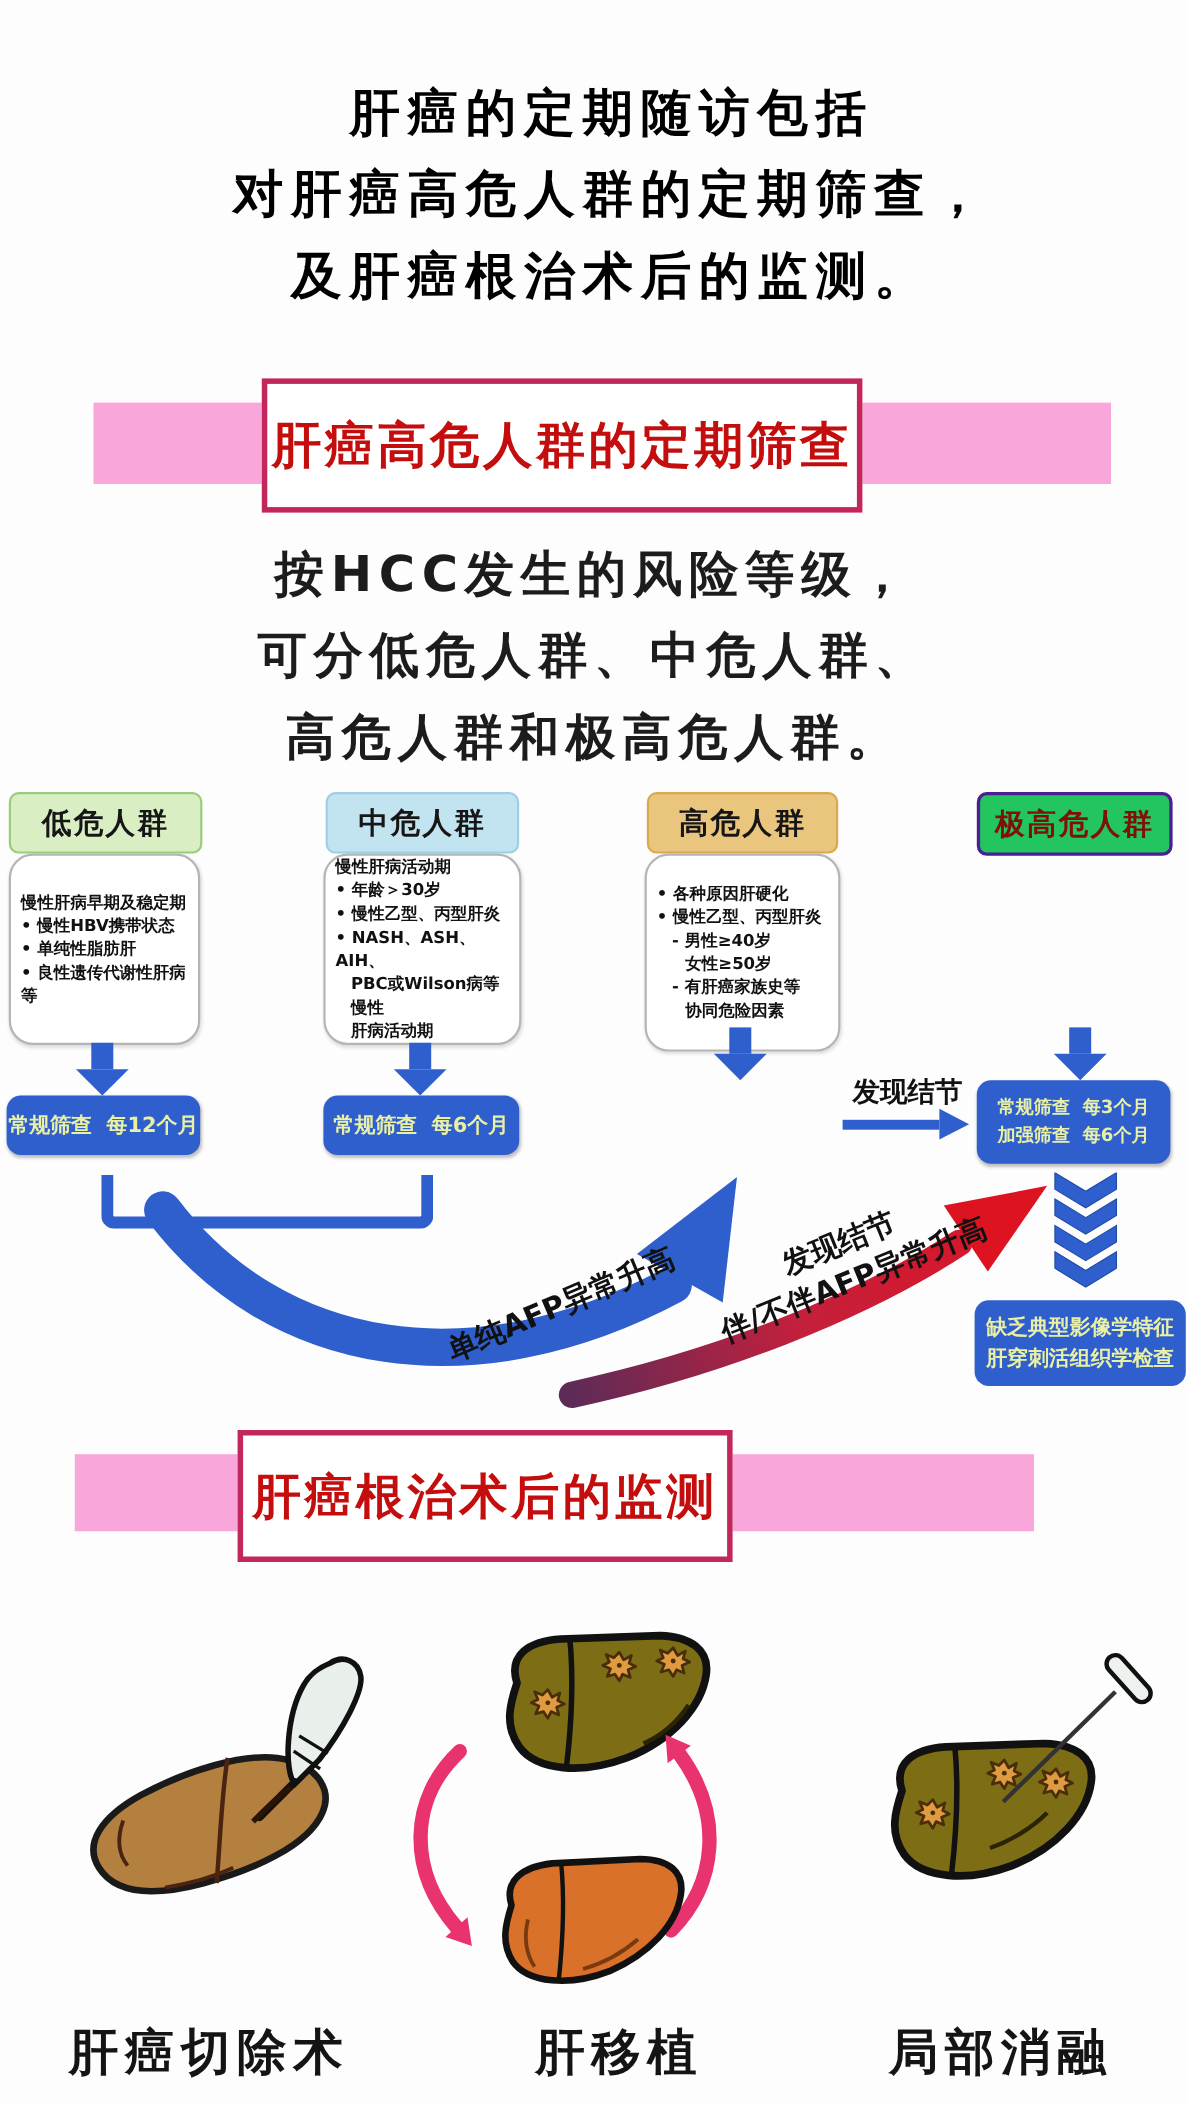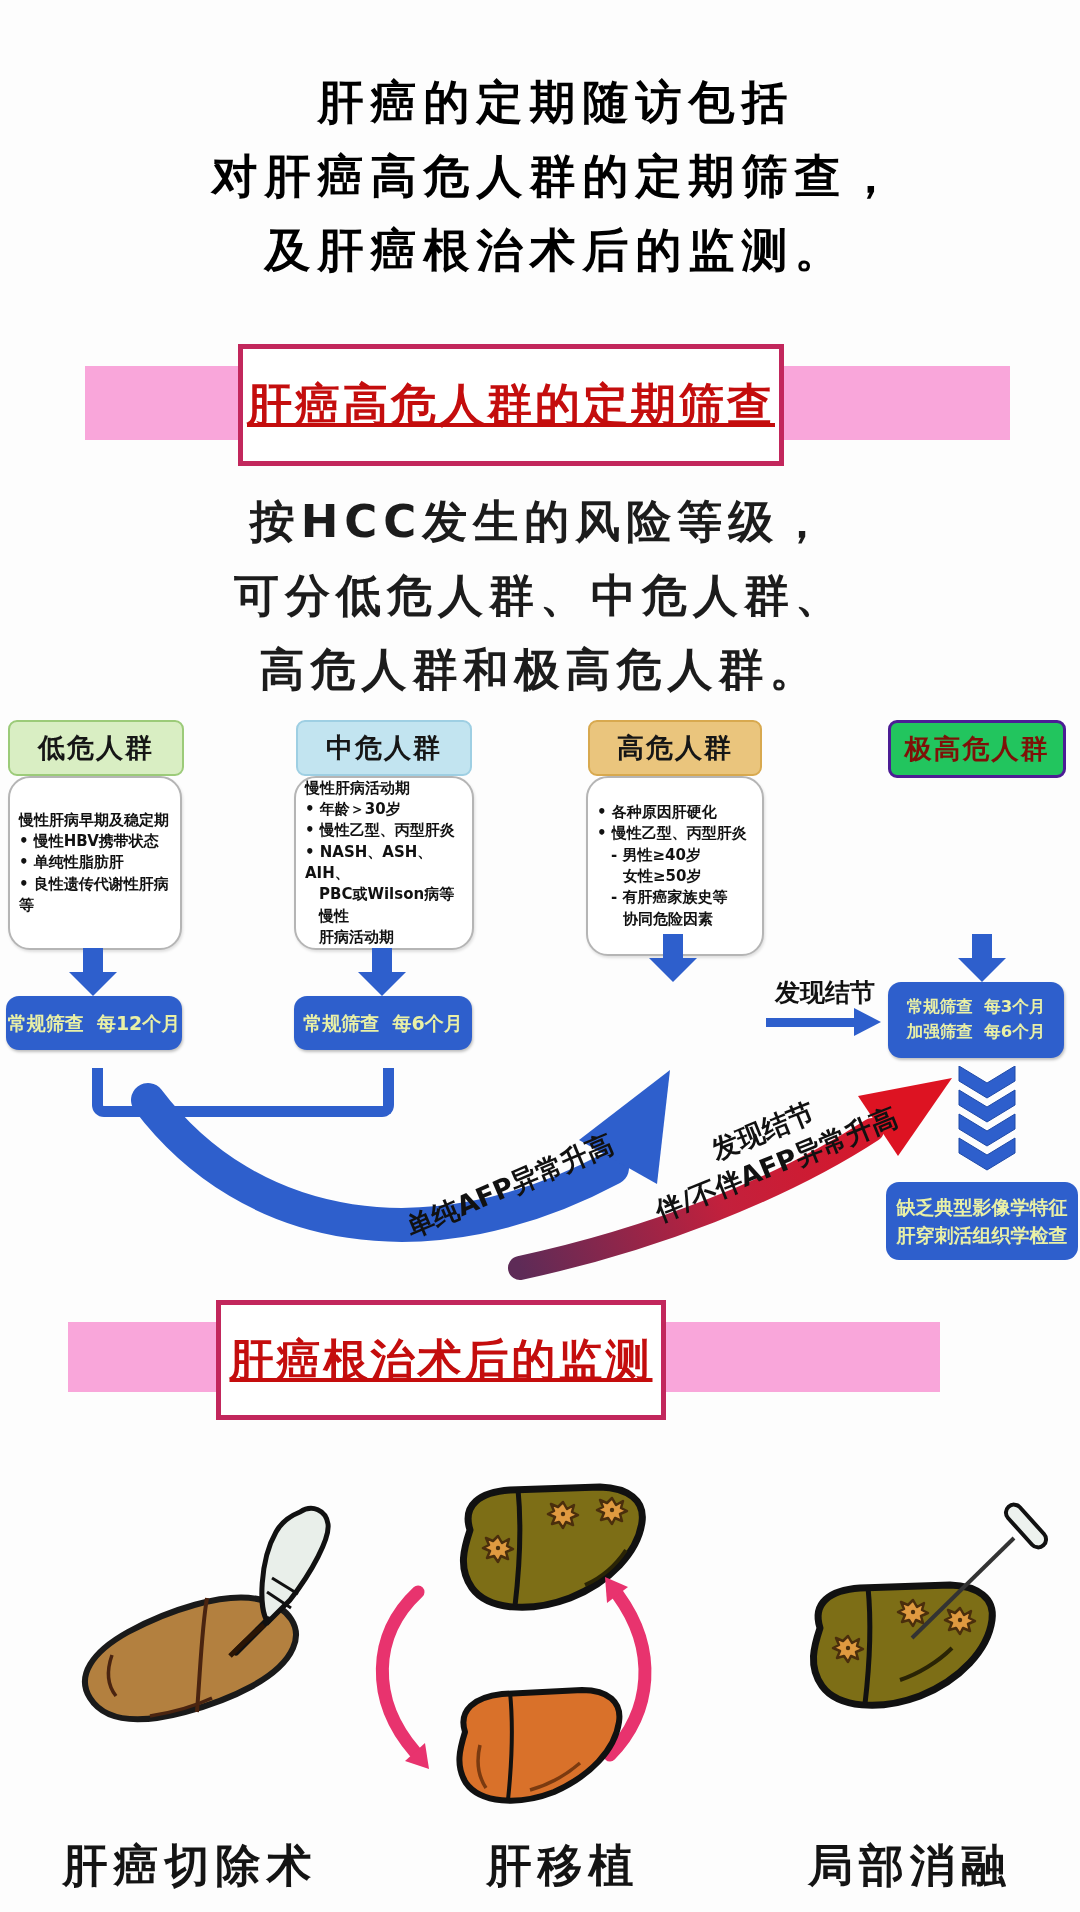--- a/index.html
+++ b/index.html
@@ -9,21 +9,21 @@
   
   .intro{position:absolute;left:16px;width:1080px;text-align:center;color:#000000;
          font-size:46px;font-weight:700;letter-spacing:7px;}
   .risk-intro{position:absolute;left:0;width:1080px;text-align:center;color:#1c1c1c;
          font-size:45px;font-weight:700;letter-spacing:6px;}
 
   
   .strip{position:absolute;background:#F9A6DA;}
   .banner-box{position:absolute;background:#ffffff;border:5px solid #C2275C;
       display:flex;align-items:center;justify-content:center;}
-  .banner-text{color:#C40D0D;font-weight:800;letter-spacing:3px;text-decoration:underline;}
+  .banner-text{color:#C40D0D;font-weight:800;letter-spacing:3px;}
 
   
   .col-header{position:absolute;height:52px;border-radius:9px;display:flex;align-items:center;
       justify-content:center;font-size:27px;font-weight:800;color:#161616;letter-spacing:2px;}
   .hdr-low{background:#D9EEC3;border:2px solid #9CCB79;}
   .hdr-mid{background:#C2E4F0;border:2px solid #9ECFE3;}
   .hdr-high{background:#EAC57D;border:2px solid #D8A94F;}
   .hdr-vhigh{background:#22c55e;border:3px solid #4c1d95;color:#7E1108;}
 
   

